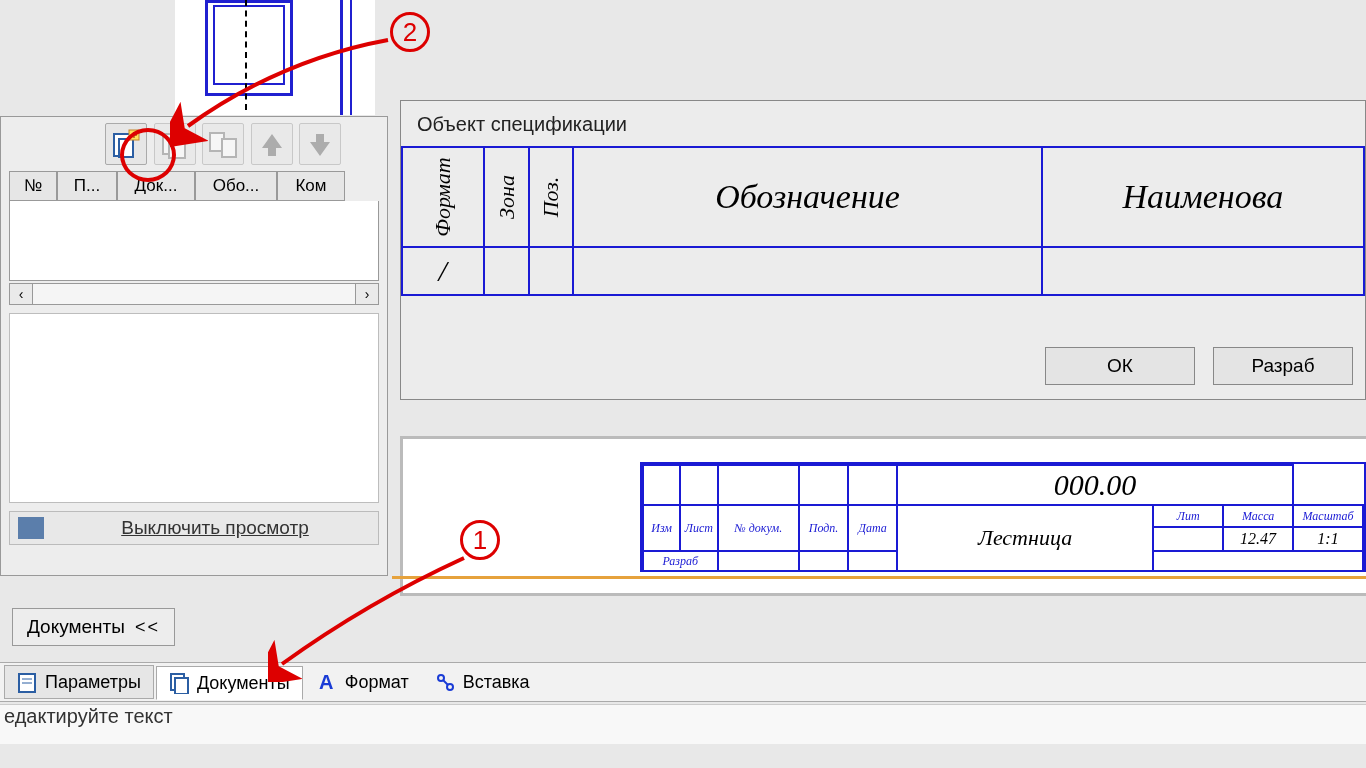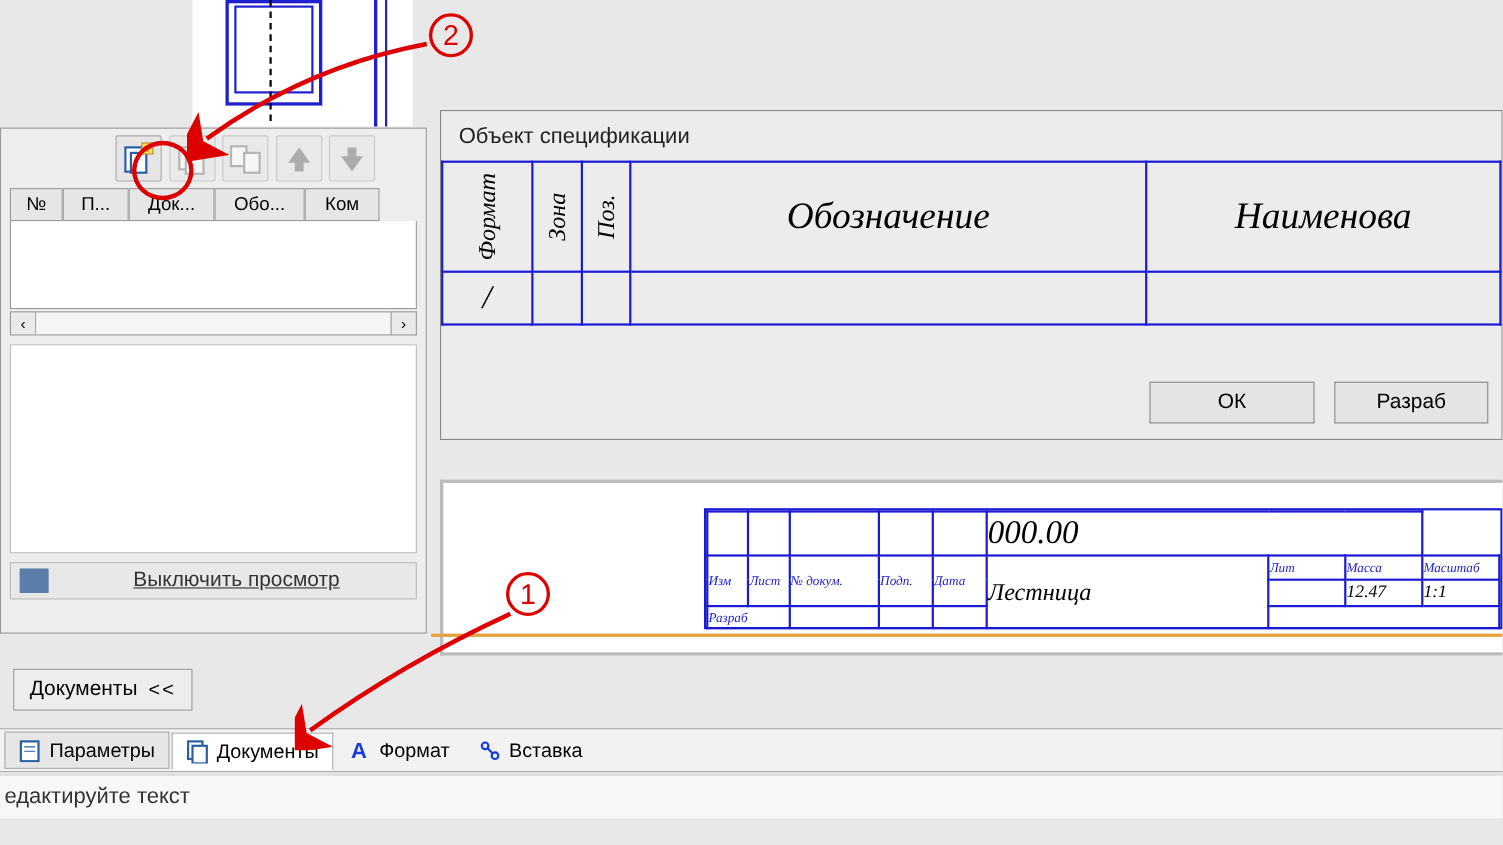--- a/index.html
+++ b/index.html
@@ -35,39 +35,39 @@
 .docs-tab { position:absolute; top:608px; left:12px; height:38px; padding:6px 14px; background:#ededed; border:1px solid #999; font-size:19px; display:flex; align-items:center; gap:10px; }
 .docs-tab .chev { font-size:18px; letter-spacing:2px; }
 
 
 .tabstrip { position:absolute; top:662px; left:0; right:0; height:40px; background:#f2f2f2; border-top:1px solid #aaa; border-bottom:1px solid #aaa; display:flex; align-items:center; padding-left:4px; }
 .tab { height:34px; padding:0 12px; border:1px solid #aaa; background:#e6e6e6; margin-right:2px; display:flex; align-items:center; gap:6px; font-size:18px; cursor:pointer; }
 .tab.active { background:#fff; border-bottom:1px solid #fff; position:relative; top:1px; }
 .tab.plain { border:none; background:transparent; }
 .tab .ic { width:22px; height:22px; display:inline-block; }
 
-.statusbar { position:absolute; top:704px; left:0; right:0; height:40px; background:#f8f8f8; border-top:1px solid #ccc; display:flex; align-items:center; padding-left:4px; font-size:20px; color:#333; }
+.statusbar { position:absolute; top:704px; left:0; right:0; height:40px; background:#f8f8f8; border-top:1px solid #ccc; display:flex; align-items:flex-start; padding-left:4px; font-size:20px; color:#333; }
 
 
 .dialog { position:absolute; top:100px; left:400px; right:0; height:300px; background:#ececec; border:1px solid #888; }
 .dlgtitle { font-size:20px; padding:12px 16px 10px 16px; color:#222; }
 .spec-table { margin:0; border-collapse:collapse; }
 .spec-table td, .spec-table th { border:2px solid #1a1ad4; padding:0; }
 .spec-table th { height:100px; font-weight:normal; }
 .vtxt { transform:rotate(-90deg); font-family:'Times New Roman',serif; font-style:italic; font-size:22px; white-space:nowrap; }
 .htxt { font-family:'Times New Roman',serif; font-style:italic; font-size:34px; text-align:center; }
 .cellrow td { height:48px; }
 .dlgbtns { position:absolute; bottom:14px; left:0; right:12px; display:flex; justify-content:flex-end; gap:18px; }
 .dlgbtn { width:150px; height:38px; background:#e4e4e4; border:1px solid #888; font-size:19px; cursor:pointer; }
 
 
 .drawing-bg { position:absolute; top:436px; left:400px; right:0; height:160px; background:#fff; border:3px solid #bbb; border-right:none; }
 .titleblock { position:absolute; top:462px; left:640px; width:726px; height:110px; border:2px solid #1a1ad4; background:#fff; }
 .titleblock table { border-collapse:collapse; width:100%; height:100%; }
-.titleblock td { border:2px solid #1a1ad4; font-family:'Times New Roman',serif; font-style:italic; font-size:12px; color:#1a1ad4; text-align:left; }
+.titleblock td { border:2px solid #1a1ad4; font-family:'Times New Roman',serif; font-style:italic; font-size:12px; color:#1a1ad4; text-align:center; }
 .tb-big { font-size:30px !important; color:#000 !important; }
 .tb-med { font-size:22px !important; color:#000 !important; }
 
 
 .annot-circle { position:absolute; width:40px; height:40px; border:3px solid #d00; border-radius:50%; display:flex; align-items:center; justify-content:center; font-size:26px; color:#d00; font-family:Arial; z-index:50; }
 .annot-ring { position:absolute; width:56px; height:54px; border:4px solid #d00; border-radius:50%; z-index:40; }
 .arrow-svg { position:absolute; z-index:45; pointer-events:none; }
 .hr-orange { position:absolute; top:576px; left:392px; right:0; height:3px; background:#e6a23c; z-index:5; }
 </style>
 </head>

